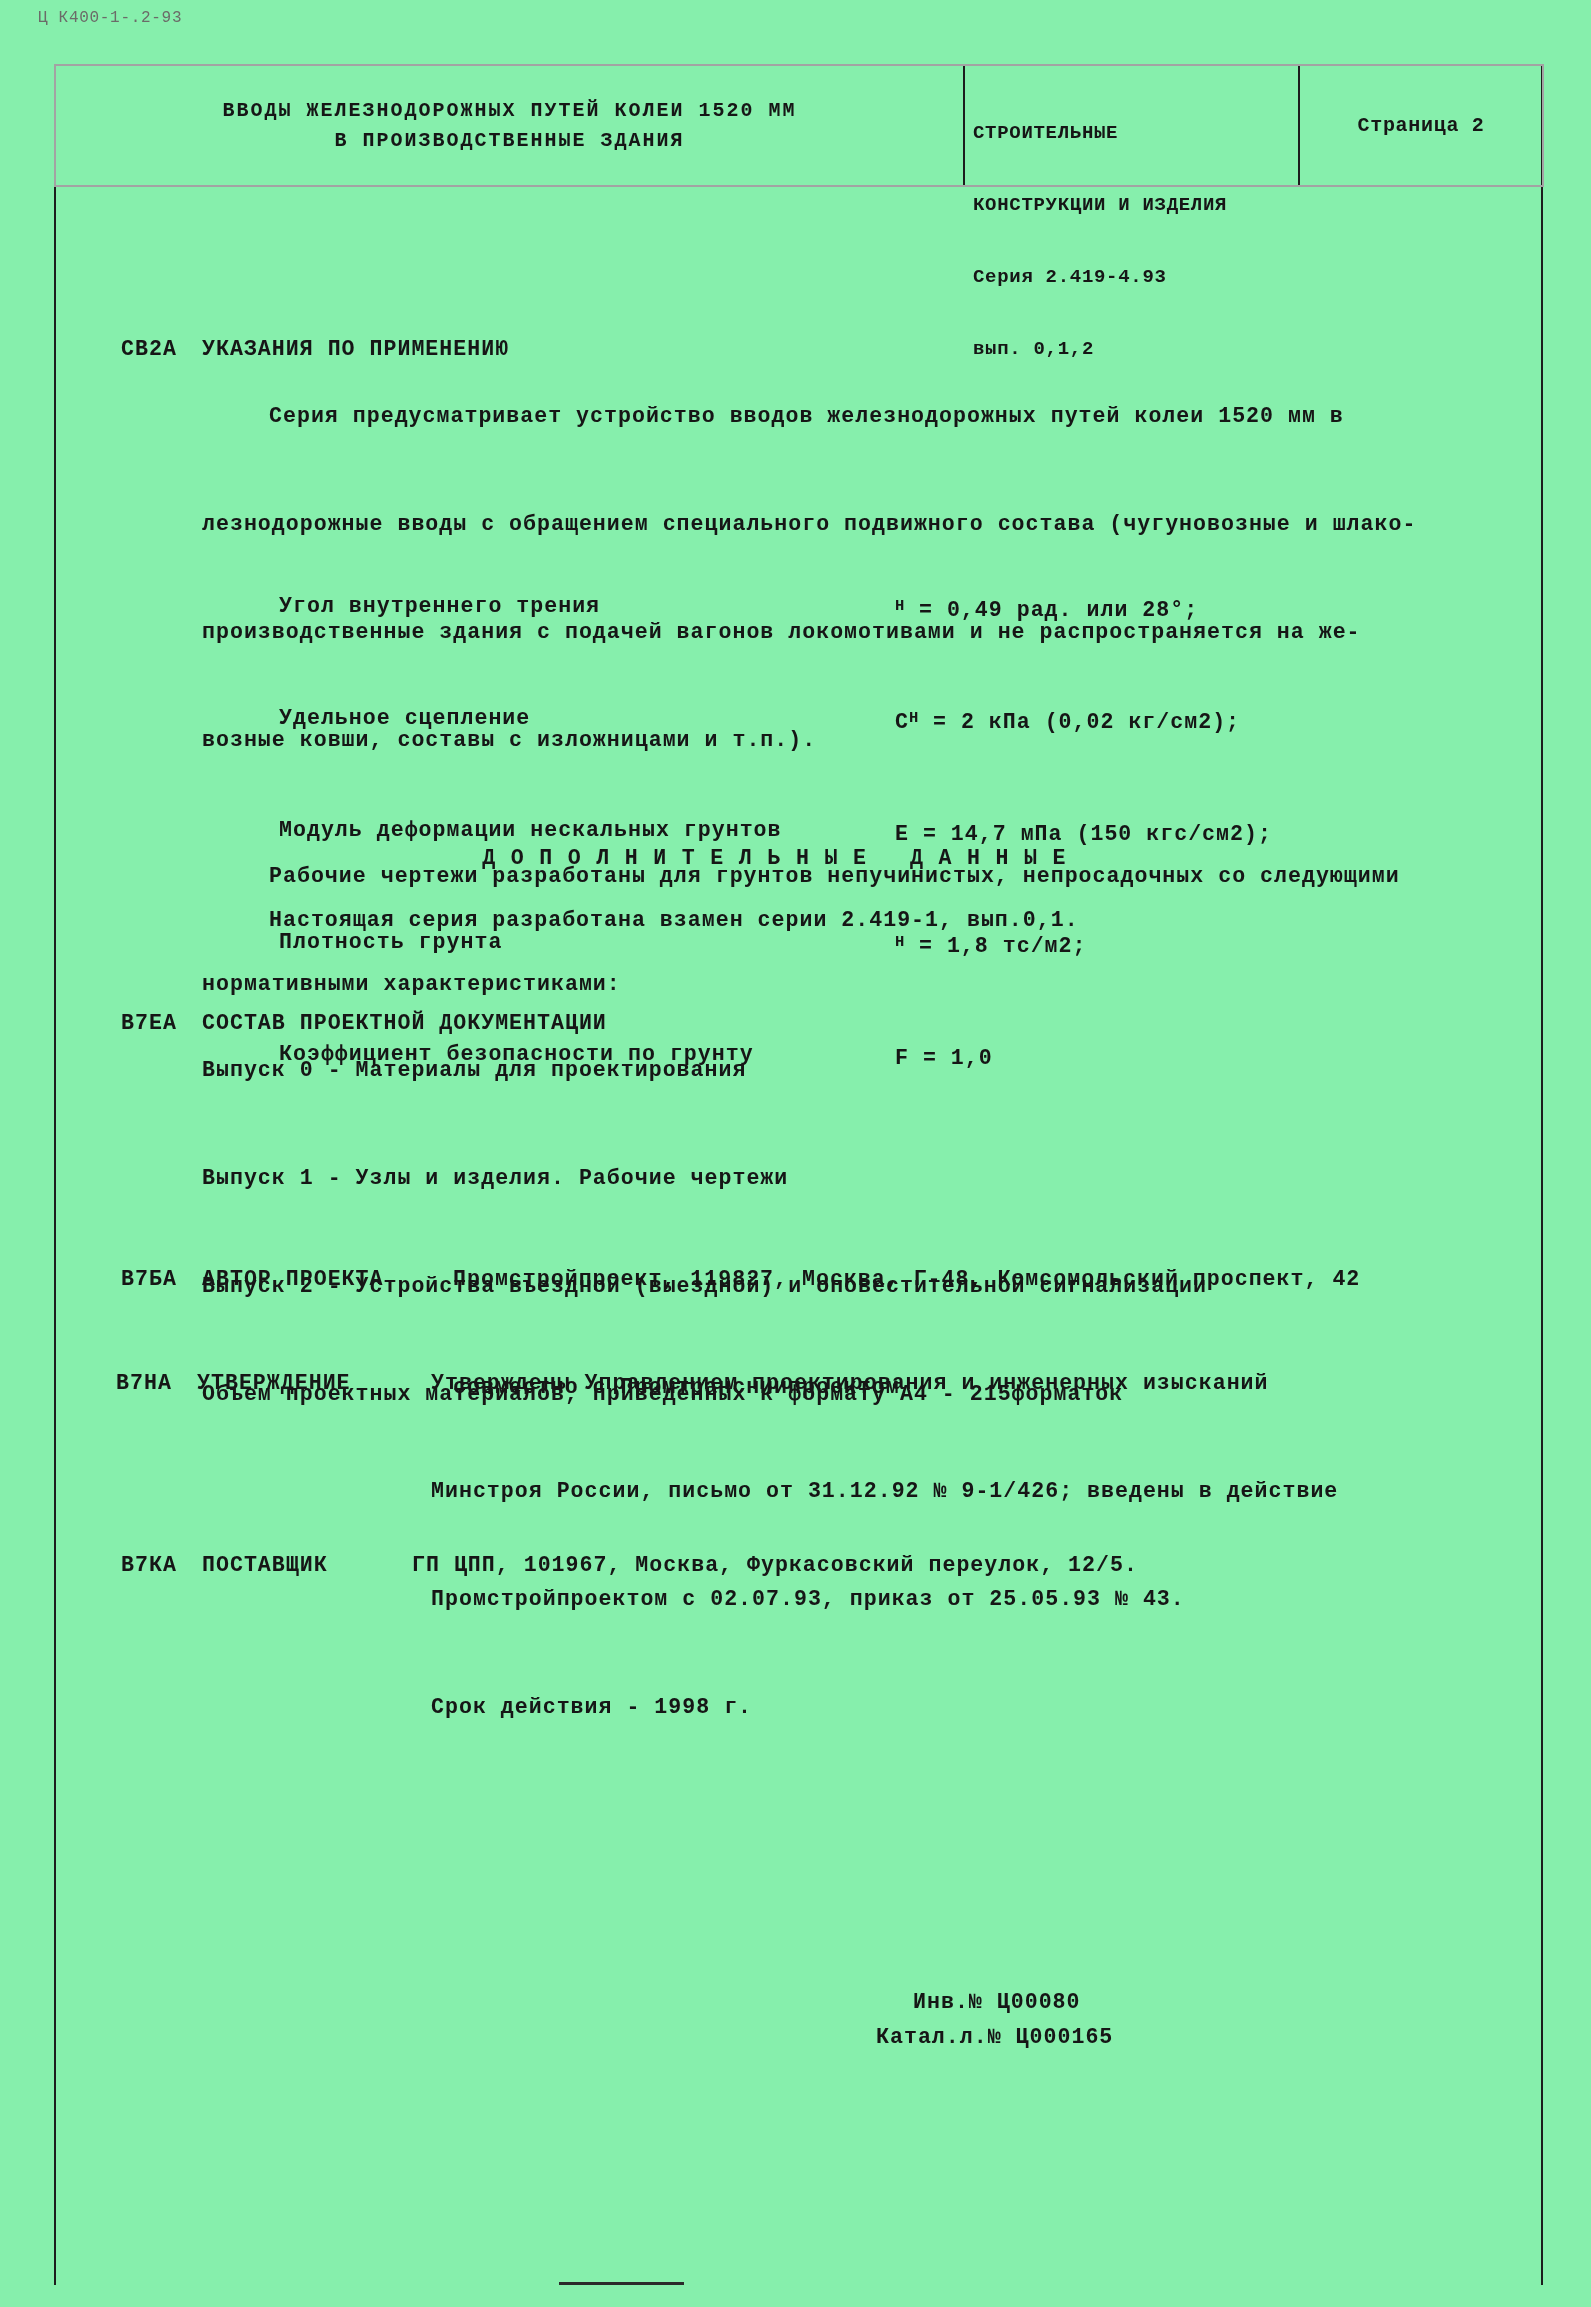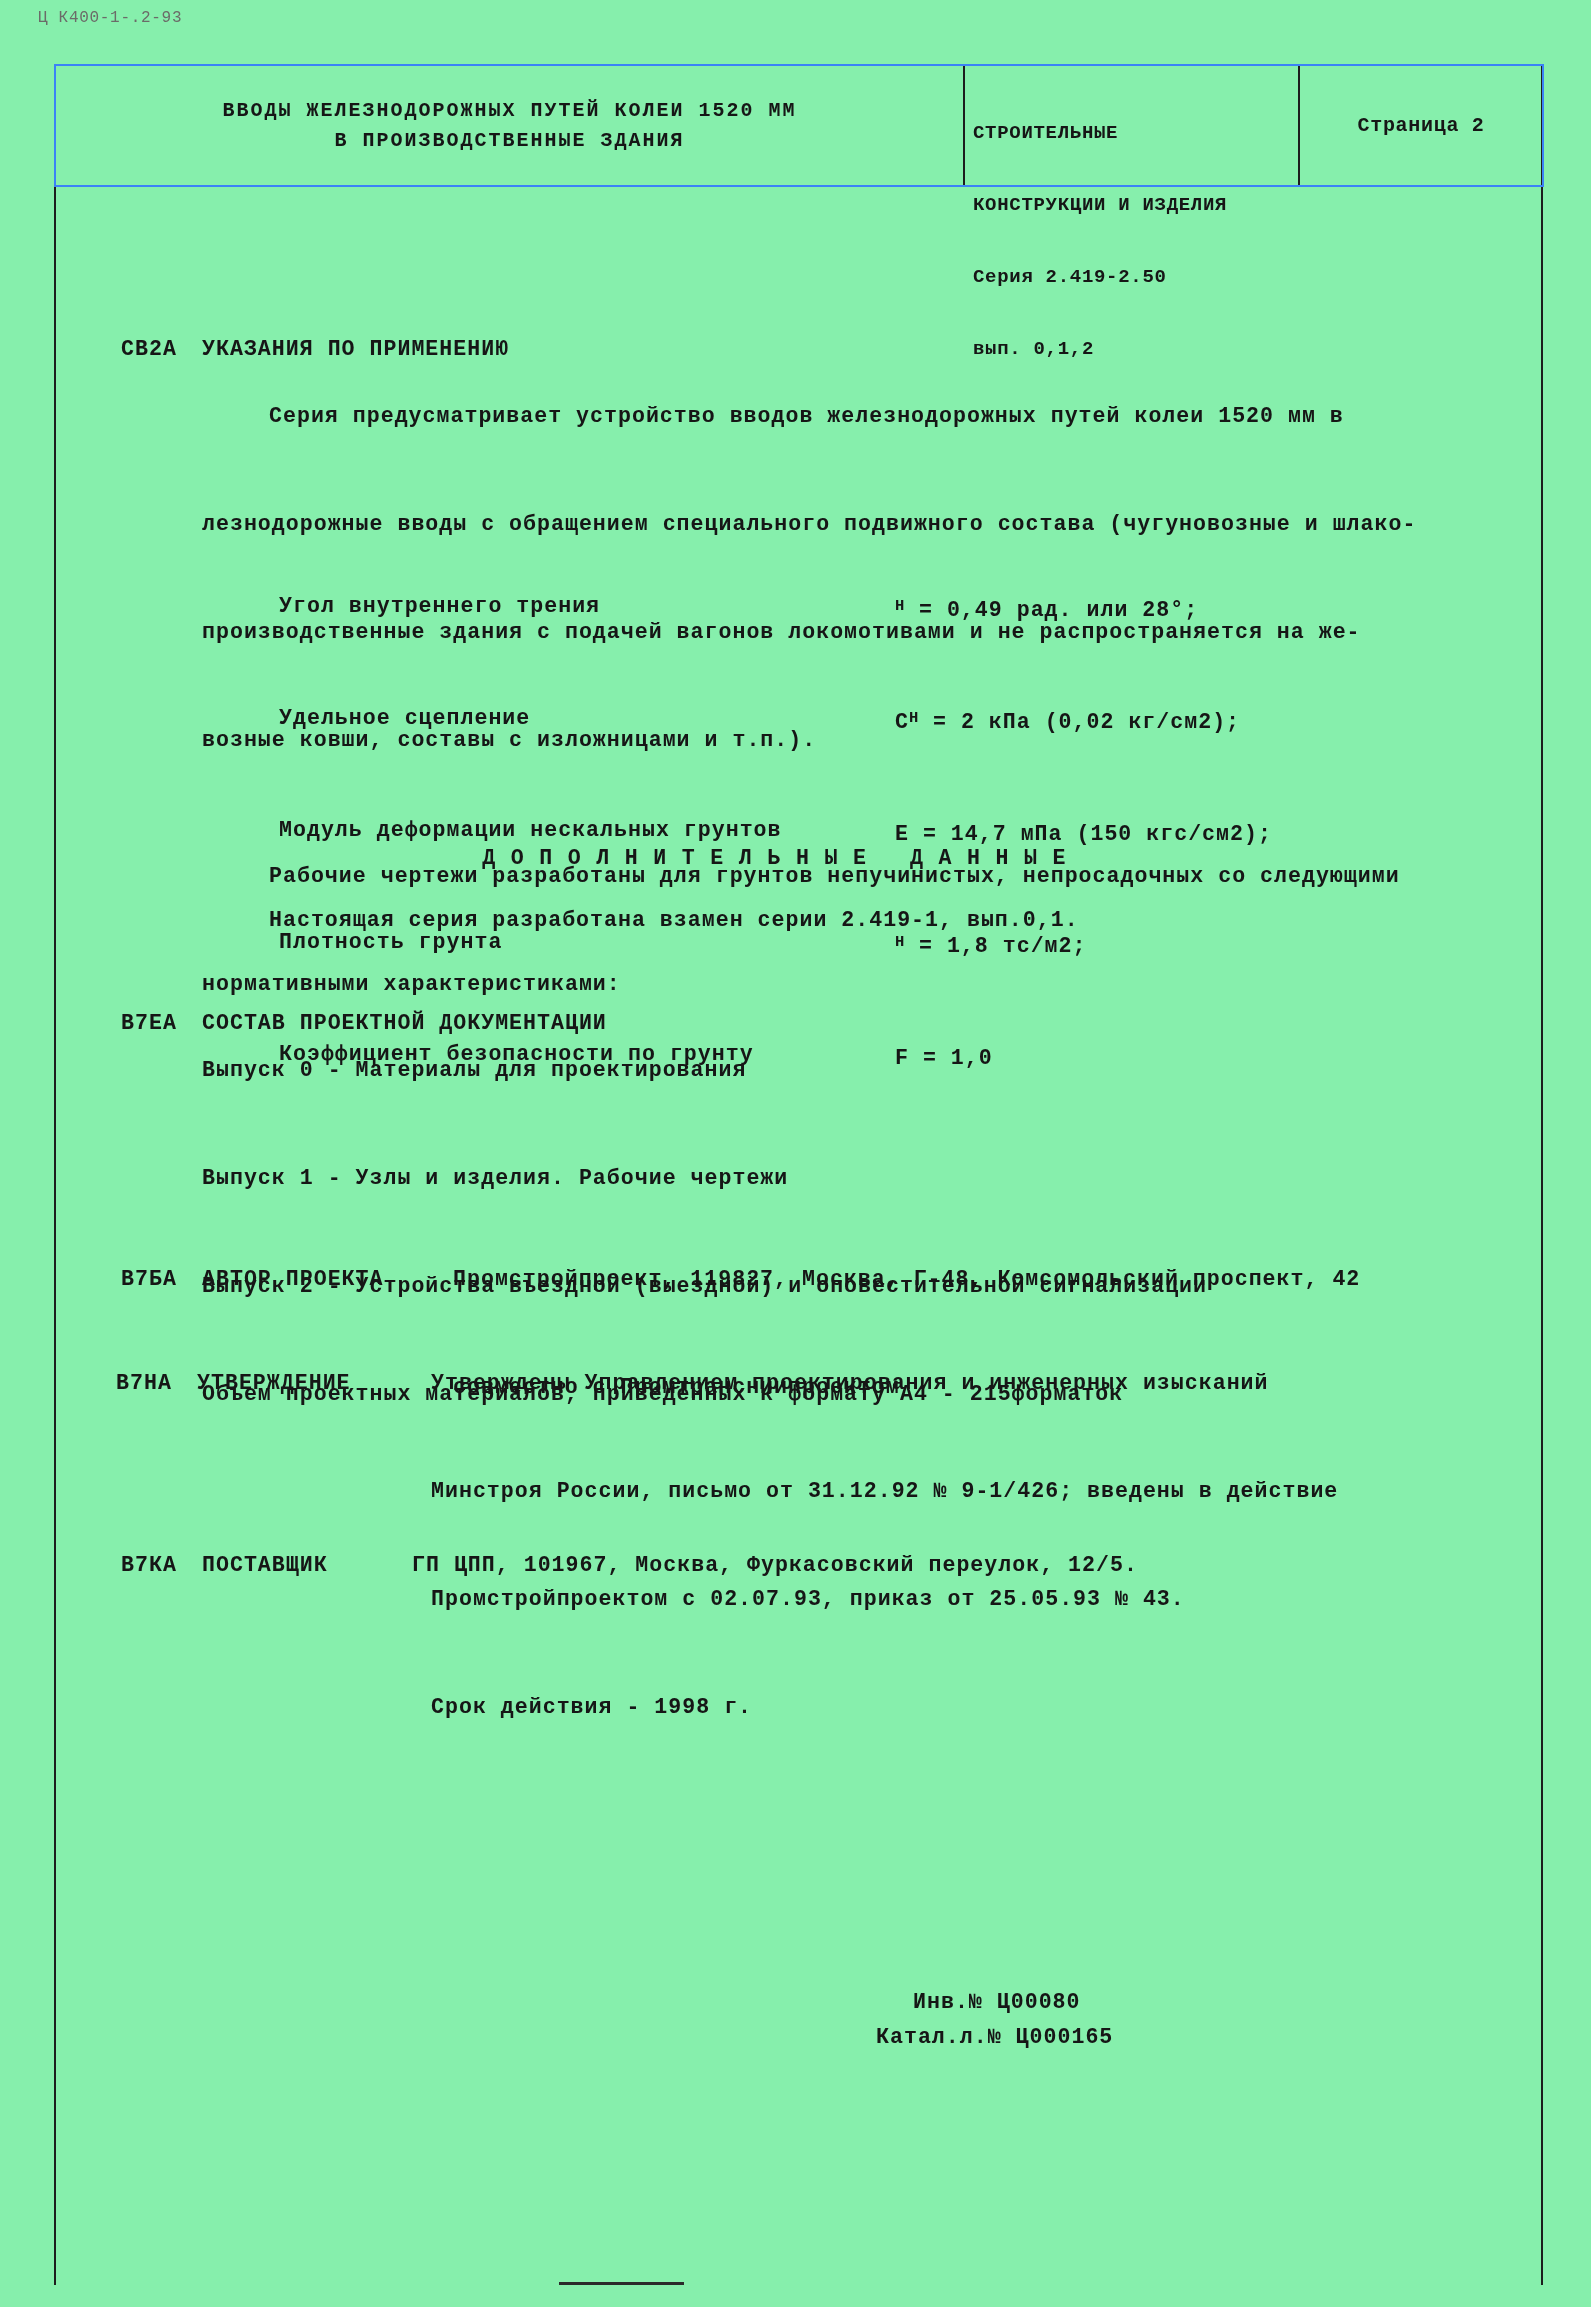--- a/index.html
+++ b/index.html
@@ -22,21 +22,21 @@
     font:400 16px/19px "Liberation Mono","DejaVu Sans Mono",monospace;
     color:#6b6b68;letter-spacing:0.7px;white-space:pre;
   }
   
   .frame-left{position:absolute;left:54px;top:64px;width:2px;height:2221px;background:#1d1d1d;}
   .frame-right{position:absolute;left:1541px;top:64px;width:2px;height:2221px;background:#1d1d1d;}
   .frame-bottom{position:absolute;left:559px;top:2282px;width:125px;height:2.7px;background:#2a2a2a;}
   
   .header{
     position:absolute;left:54px;top:64px;width:1490px;height:123px;
-    box-sizing:border-box;border:2px solid #3b82f6;
+    box-sizing:border-box;border:2px solid #a3a3a3;
     display:flex;flex-direction:row;align-items:stretch;
   }
   .h-cell{box-sizing:border-box;}
   .h-title{
     width:907px;display:flex;flex-direction:column;justify-content:center;align-items:center;
     font:600 20px/30px "Liberation Mono","DejaVu Sans Mono",monospace;letter-spacing:2px;
     white-space:pre;text-align:center;
   }
   .h-series{
     width:335px;border-left:2px solid #1d1d1d;padding:6.7px 8px;
@@ -73,21 +73,21 @@
   <div class="frame-bottom"></div>
 
   <header class="header">
     <div class="h-cell h-title">
       <div>ВВОДЫ ЖЕЛЕЗНОДОРОЖНЫХ ПУТЕЙ КОЛЕИ 1520 ММ</div>
       <div>В ПРОИЗВОДСТВЕННЫЕ ЗДАНИЯ</div>
     </div>
     <div class="h-cell h-series">
       <div>СТРОИТЕЛЬНЫЕ</div>
       <div>КОНСТРУКЦИИ И ИЗДЕЛИЯ</div>
-      <div>Серия 2.419-2.50</div>
+      <div>Серия 2.419-4.93</div>
       <div>вып. 0,1,2</div>
     </div>
     <div class="h-cell h-page">
       <div>Страница 2</div>
     </div>
   </header>
 
   <section class="sec t" style="left:121px;top:259px;">
     <div class="code-row">
       <span class="code">СВ2А</span>

